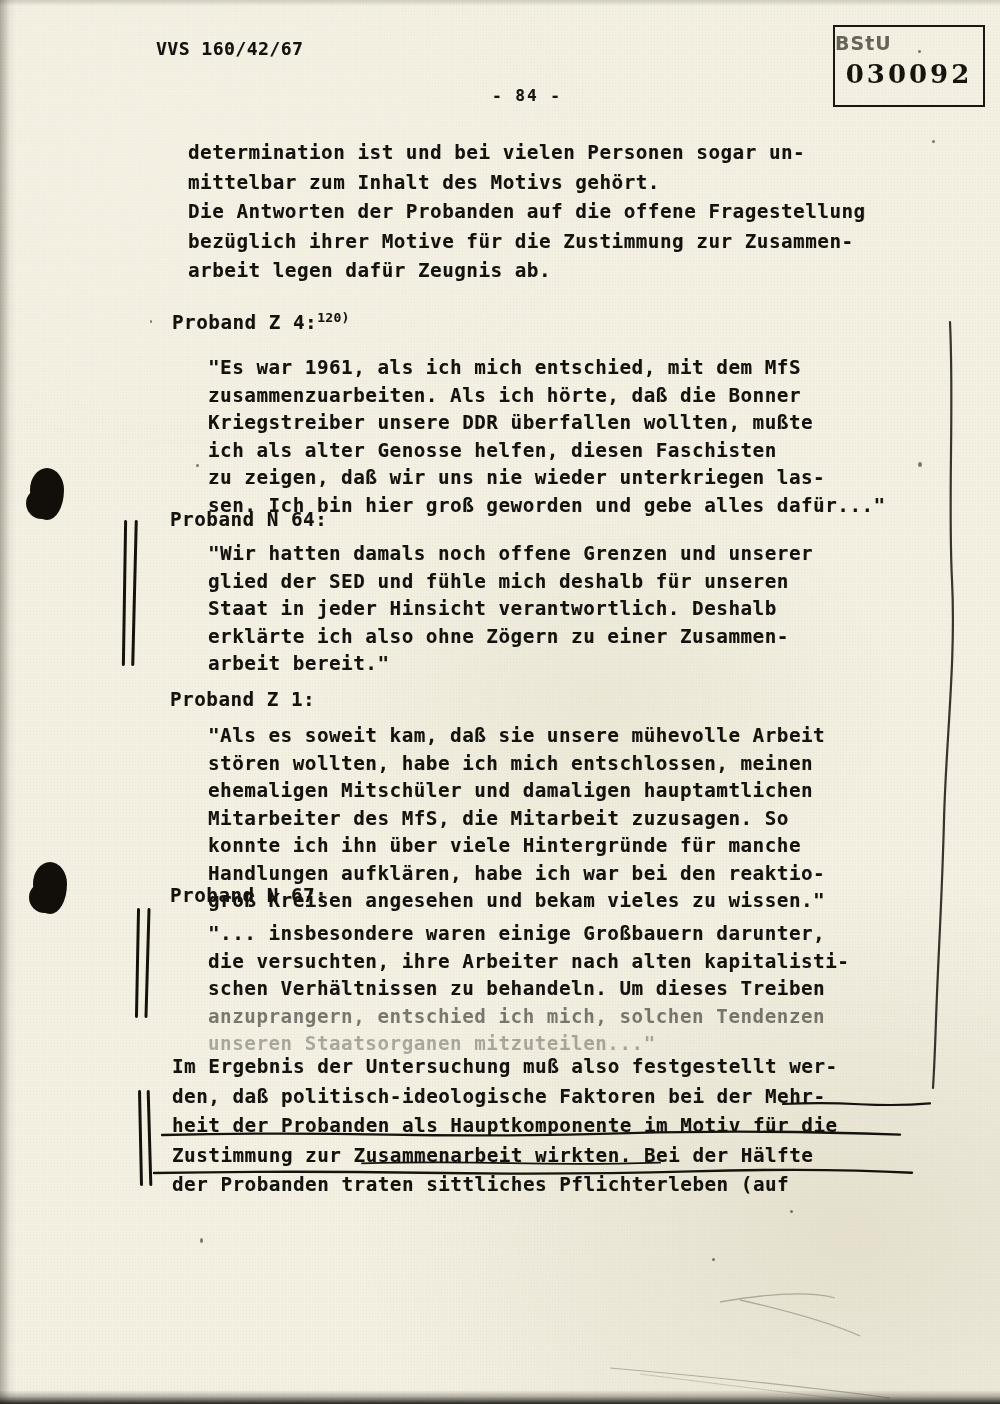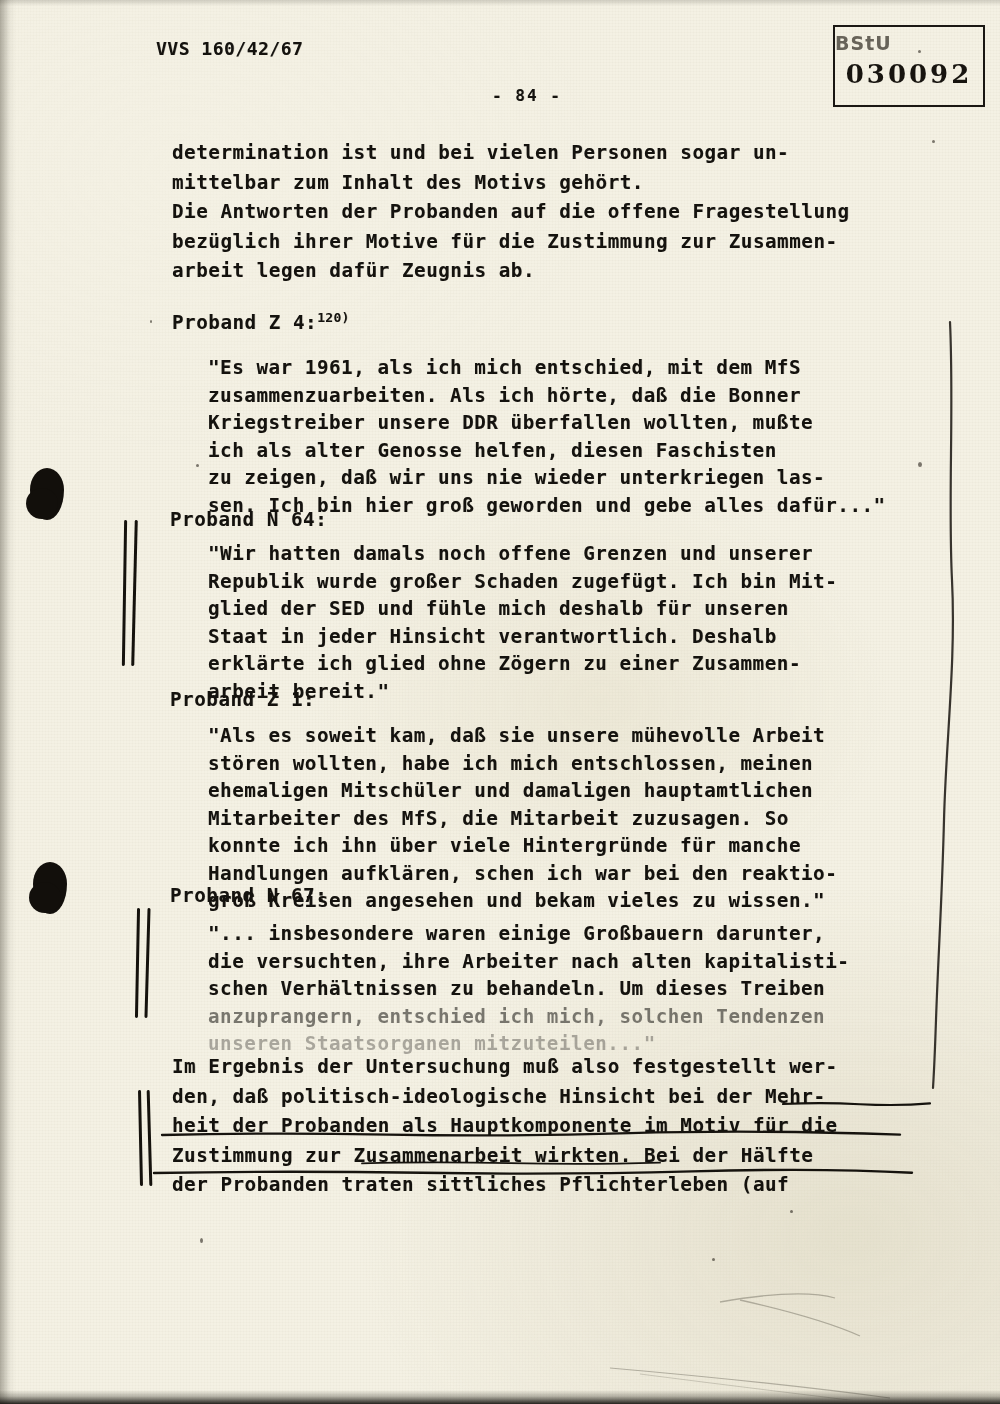--- a/index.html
+++ b/index.html
@@ -191,21 +191,21 @@
 
   <div class="typed hdr-code">VVS 160/42/67</div>
 
   <div class="typed page-num">- 84 -</div>
 
   <div class="stamp">
     <div class="stamp-label">BStU</div>
     <div class="stamp-number">030092</div>
   </div>
 
-  <div class="body-block" style="left:172px; top:138px;">
+  <div class="body-block" style="left:188px; top:138px;">
     <div class="line">determination ist und bei vielen Personen sogar un-</div>
     <div class="line">mittelbar zum Inhalt des Motivs gehört.</div>
     <div class="line">Die Antworten der Probanden auf die offene Fragestellung</div>
     <div class="line">bezüglich ihrer Motive für die Zustimmung zur Zusammen-</div>
     <div class="line"><span>arbeit legen dafür Zeugnis ab.</span></div>
   </div>
 
   <div class="body-block" style="left:172px; top:310px;">
     <span class="heading">Proband Z 4:</span><span class="heading sup">120)</span>
   </div>
@@ -216,54 +216,53 @@
     <div class="line">ich als alter Genosse helfen, diesen Faschisten</div>
     <div class="line">zu zeigen, daß wir uns nie wieder unterkriegen las-</div>
     <div class="line">sen. Ich bin hier groß geworden und gebe alles dafür..."</div>
   </div>
 
   <div class="body-block" style="left:170px; top:508px;">
     <span class="heading">Proband N 64:</span>
   </div>
   <div class="body-block quote" style="left:208px; top:540px;">
     <div class="line">"Wir hatten damals noch offene Grenzen und unserer</div>
-    <div class="line">Republik wurde großer Schaden zugefügt. Ich bin Mit-</div>
     <div class="line">glied der SED und fühle mich deshalb für unseren</div>
     <div class="line">Staat in jeder Hinsicht verantwortlich. Deshalb</div>
-    <div class="line">erklärte ich glied ohne Zögern zu einer Zusammen-</div>
+    <div class="line">erklärte ich also ohne Zögern zu einer Zusammen-</div>
     <div class="line">arbeit bereit."</div>
   </div>
 
   <div class="body-block" style="left:170px; top:688px;">
     <span class="heading">Proband Z 1:</span>
   </div>
   <div class="body-block quote" style="left:208px; top:722px;">
     <div class="line">"Als es soweit kam, daß sie unsere mühevolle Arbeit</div>
     <div class="line">stören wollten, habe ich mich entschlossen, meinen</div>
     <div class="line">ehemaligen Mitschüler und damaligen hauptamtlichen</div>
     <div class="line">Mitarbeiter des MfS, die Mitarbeit zuzusagen. So</div>
     <div class="line">konnte ich ihn über viele Hintergründe für manche</div>
-    <div class="line">Handlungen aufklären, schen ich war bei den reaktio-</div>
+    <div class="line">Handlungen aufklären, habe ich war bei den reaktio-</div>
     <div class="line">groß Kreisen angesehen und bekam vieles zu wissen."</div>
   </div>
 
   <div class="body-block" style="left:170px; top:884px;">
     <span class="heading">Proband N 67:</span>
   </div>
   <div class="body-block quote" style="left:208px; top:920px;">
     <div class="line">"... insbesondere waren einige Großbauern darunter,</div>
     <div class="line">die versuchten, ihre Arbeiter nach alten kapitalisti-</div>
     <div class="line">schen Verhältnissen zu behandeln. Um dieses Treiben</div>
     <div class="line fade1">anzuprangern, entschied ich mich, solchen Tendenzen</div>
     <div class="line fade2">unseren Staatsorganen mitzuteilen..."</div>
   </div>
 
   <div class="body-block" style="left:172px; top:1052px;">
     <div class="line">Im Ergebnis der Untersuchung muß also festgestellt wer-</div>
-    <div class="line">den, daß politisch-ideologische Hinsicht bei der Mehr-</div>
+    <div class="line">den, daß politisch-ideologische Faktoren bei der Mehr-</div>
     <div class="line">heit der Probanden als Hauptkomponente im Motiv für die</div>
     <div class="line">Zustimmung zur Zusammenarbeit wirkten. Bei der Hälfte</div>
     <div class="line">der Probanden traten sittliches Pflichterleben (auf</div>
   </div>
 
   <div class="hand-underline" style="left:782px; top:1093px; width:148px;">
     <svg width="150" height="8" viewBox="0 0 150 8" preserveAspectRatio="none">
       <path d="M1 4 Q 40 2.2, 78 4.2 T 148 3.4" stroke="#16130e" stroke-width="2.1" fill="none" stroke-linecap="round"></path>
     </svg>
   </div>

